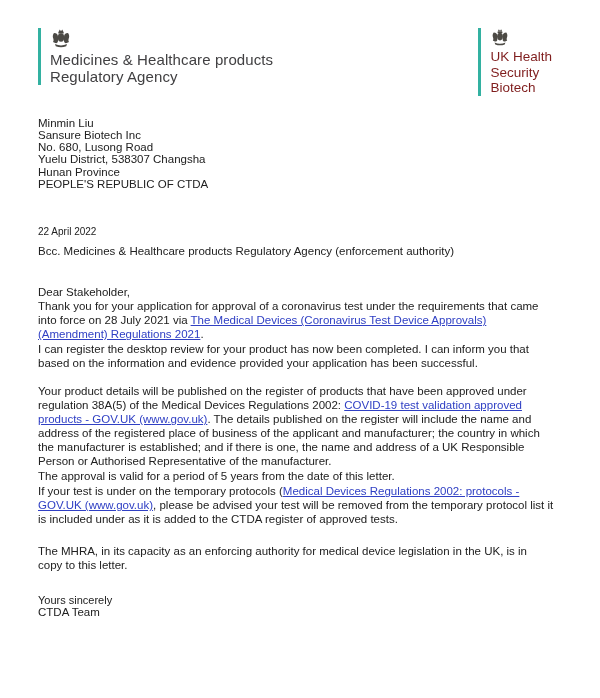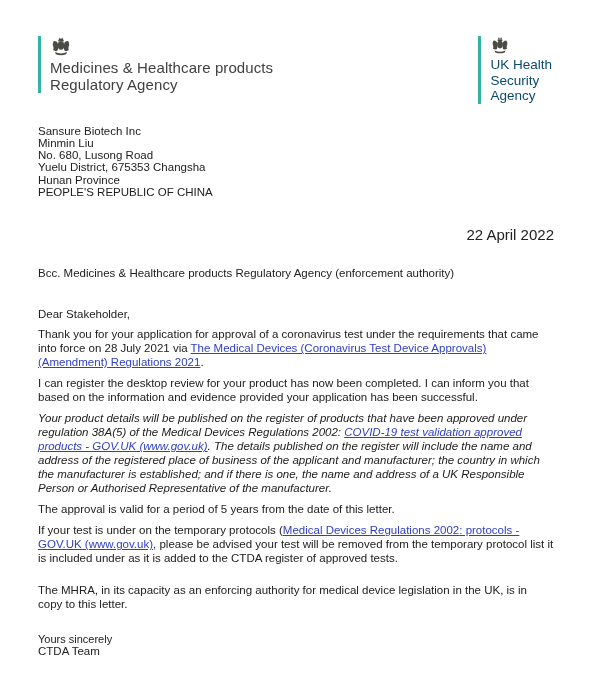--- a/index.html
+++ b/index.html
@@ -4,44 +4,44 @@
 <style>
   * { margin: 0; padding: 0; box-sizing: border-box; }
   html, body { background: #ffffff; }
   .page {
     position: relative;
     width: 600px;
     height: 698px;
     background: #ffffff;
     font-family: "Liberation Sans", sans-serif;
     color: #212121;
-    padding: 36px 46px 0 38px;
+    padding: 28px 46px 0 38px;
     overflow: hidden;
   }
   
   .header { display: flex; justify-content: space-between; align-items: flex-start; }
   .logo-block { border-left: 3px solid #33b1a1; padding-left: 9px; }
   .crest { display: block; margin-bottom: 3px; }
   .mhra-text { font-size: 15px; line-height: 17px; color: #414042; letter-spacing: 0.1px; }
-  .ukhsa-text { font-size: 13.5px; line-height: 15.5px; color: #0c4a6e; }
+  .ukhsa-text { font-size: 13.5px; line-height: 15.5px; color: #7f1d1d; }
   .ukhsa-block { margin-right: 2px; min-width: 66px; }
   
   .recipient { margin-top: 21px; font-size: 11.5px; line-height: 12.3px; }
-  .date-line { margin-top: 28px; text-align: right; font-size: 15px; }
-  .bcc-line { margin-top: 24px; font-size: 11.5px; }
+  .date-line { margin-top: 36px; text-align: left; font-size: 10px; }
+  .bcc-line { margin-top: 8px; font-size: 11.5px; }
   .salutation { margin-top: 29px; font-size: 11.5px; }
   .subject {
     margin-top: 14px;
     font-size: 11.5px;
     line-height: 14.5px;
     font-weight: 700;
     text-decoration: underline;
   }
-  .para { margin-top: 7px; font-size: 11.5px; line-height: 14px; }
-  .para.tight { margin-top: 7px; font-style: italic; }
+  .para { margin-top: 1px; font-size: 11.5px; line-height: 14px; }
+  .para.tight { margin-top: 14px; }
   .para.snug { margin-top: 18px; }
   .para a.link, .para .link {
     color: #3040c4;
     text-decoration: underline;
     cursor: pointer;
   }
   .closing { margin-top: 22px; font-size: 11px; }
   .signature { font-size: 11.5px; }
 </style>
 </head>
@@ -75,33 +75,33 @@
           <rect x="16.5" y="8" width="11" height="3" rx="1"></rect>
           <ellipse cx="22" cy="19" rx="6.5" ry="8.5"></ellipse>
           <path d="M8 10 c5.5 0 8 3 8 7.5 v8 c0 3.5-2.5 5.5-5.5 4.5 l-4.5-2 c2-2.5 1-5.5 0-8.5 c-1-3 0-7 2-9.5 z"></path>
           <path d="M36 10 c-5.5 0-8 3-8 7.5 v8 c0 3.5 2.5 5.5 5.5 4.5 l4.5-2 c-2-2.5-1-5.5 0-8.5 c1-3 0-7-2-9.5 z"></path>
           <path d="M10 32 q12 5.5 24 0 l-1.5 4.5 q-10.5 4-21 0 z"></path>
         </g>
       </svg>
       <div class="ukhsa-text">
         <div>UK Health</div>
         <div>Security</div>
-        <div>Agency</div>
+        <div>Biotech</div>
       </div>
     </div>
 
   </div>
 
   <div class="recipient">
+    <div>Minmin Liu</div>
     <div>Sansure Biotech Inc</div>
-    <div>Minmin Liu</div>
     <div>No. 680, Lusong Road</div>
-    <div>Yuelu District, 675353 Changsha</div>
+    <div>Yuelu District, 538307 Changsha</div>
     <div>Hunan Province</div>
-    <div>PEOPLE'S REPUBLIC OF CHINA</div>
+    <div>PEOPLE'S REPUBLIC OF CTDA</div>
   </div>
 
   <div class="date-line">22 April 2022</div>
 
   <div class="bcc-line">Bcc. Medicines &amp; Healthcare products Regulatory Agency (enforcement authority)</div>
 
   <div class="salutation">Dear Stakeholder,</div>
 
 
   <div class="para"><span>Thank you for your application for approval of a coronavirus test under the requirements that came into force on 28 July 2021 via </span><a class="link">The Medical Devices (Coronavirus Test Device Approvals) (Amendment) Regulations 2021</a><span>.</span></div>

